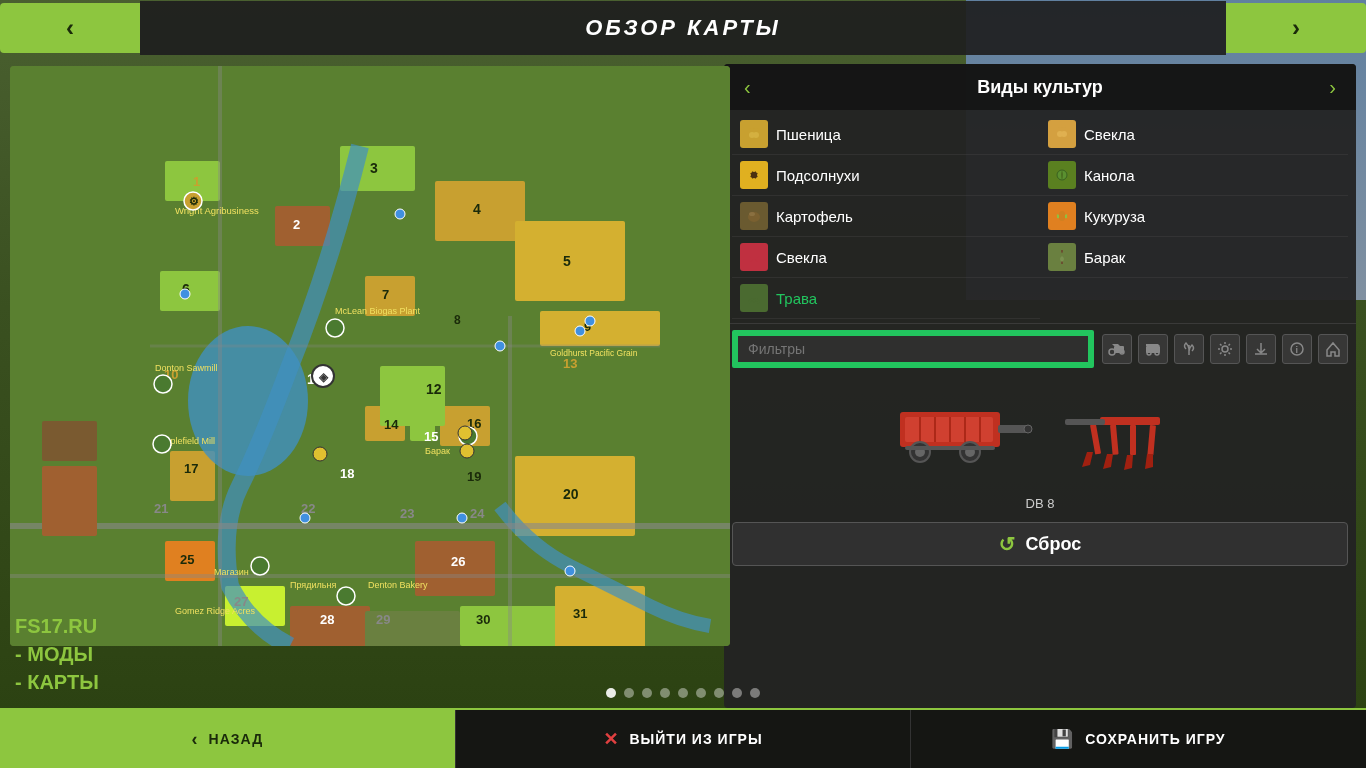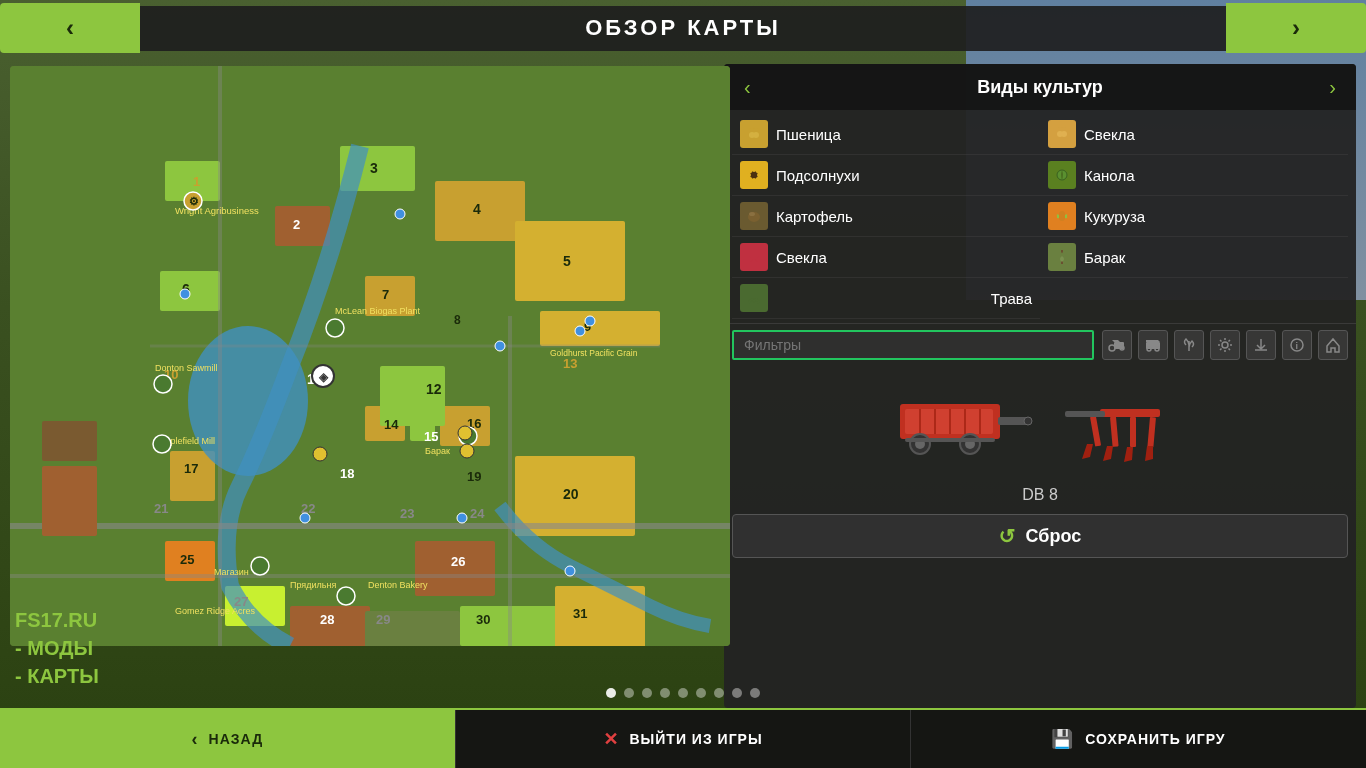--- a/index.html
+++ b/index.html
@@ -60,24 +60,25 @@
       flex-shrink: 0;
     }
     .nav-btn-left span {
       color: #1a2a0a;
       font-size: 24px;
       font-weight: bold;
     }
     .header-title-bar {
       flex: 1;
       background: rgba(30,30,30,0.92);
-      height: 45px;
+      height: 54px;
       display: flex;
       align-items: center;
       justify-content: center;
+      font-style: italic;
     }
     .header-title {
       color: #ffffff;
       font-size: 22px;
       font-weight: bold;
       letter-spacing: 3px;
       text-transform: uppercase;
     }
     .nav-btn-right {
       width: 140px;
@@ -169,21 +170,21 @@
     }
     .crop-item {
       display: flex;
       align-items: center;
       padding: 6px 8px;
       color: #ffffff;
       font-size: 15px;
       border-bottom: 1px solid rgba(80,80,80,0.3);
       cursor: pointer;
     }
-    .crop-item.disabled { color: #ffffff; justify-content: space-between; }
+    .crop-item.disabled { color: #22c55e; }
     .crop-icon {
       width: 28px;
       height: 28px;
       background: #4a5a30;
       border-radius: 3px;
       margin-right: 8px;
       display: flex;
       align-items: center;
       justify-content: center;
       font-size: 14px;
@@ -204,21 +205,21 @@
     
     .filter-bar {
       display: flex;
       align-items: center;
       padding: 6px 8px;
       border-top: 1px solid rgba(80,80,80,0.5);
     }
     .filter-input {
       flex: 1;
       background: rgba(50,50,50,0.8);
-      border: 2px solid #22c55e;
+      border: 6px solid #22c55e;
       color: #aaa;
       padding: 5px 10px;
       font-size: 14px;
       border-radius: 2px;
       outline: none;
     }
     .filter-icons {
       display: flex;
       gap: 6px;
       margin-left: 8px;
@@ -248,21 +249,21 @@
     }
     .equipment-item {
       display: flex;
       flex-direction: column;
       align-items: center;
     }
 
     
     .equipment-label {
       color: #cccccc;
-      font-size: 16px;
+      font-size: 13px;
     }
 
     
     .reset-btn-area {
       padding: 6px 8px 8px;
     }
     .reset-btn {
       width: 100%;
       height: 44px;
       background: rgba(50,50,50,0.9);
@@ -324,21 +325,21 @@
       width: 10px;
       height: 10px;
       border-radius: 50%;
       background: rgba(255,255,255,0.4);
     }
     .dot.active { background: rgba(255,255,255,0.9); }
 
     
     .watermark {
       position: absolute;
-      bottom: 78px;
+      bottom: 72px;
       left: 15px;
       color: #8dc63f;
       font-size: 20px;
       font-weight: bold;
       z-index: 10;
       line-height: 1.4;
       font-family: Arial, sans-serif;
     }
 
     

